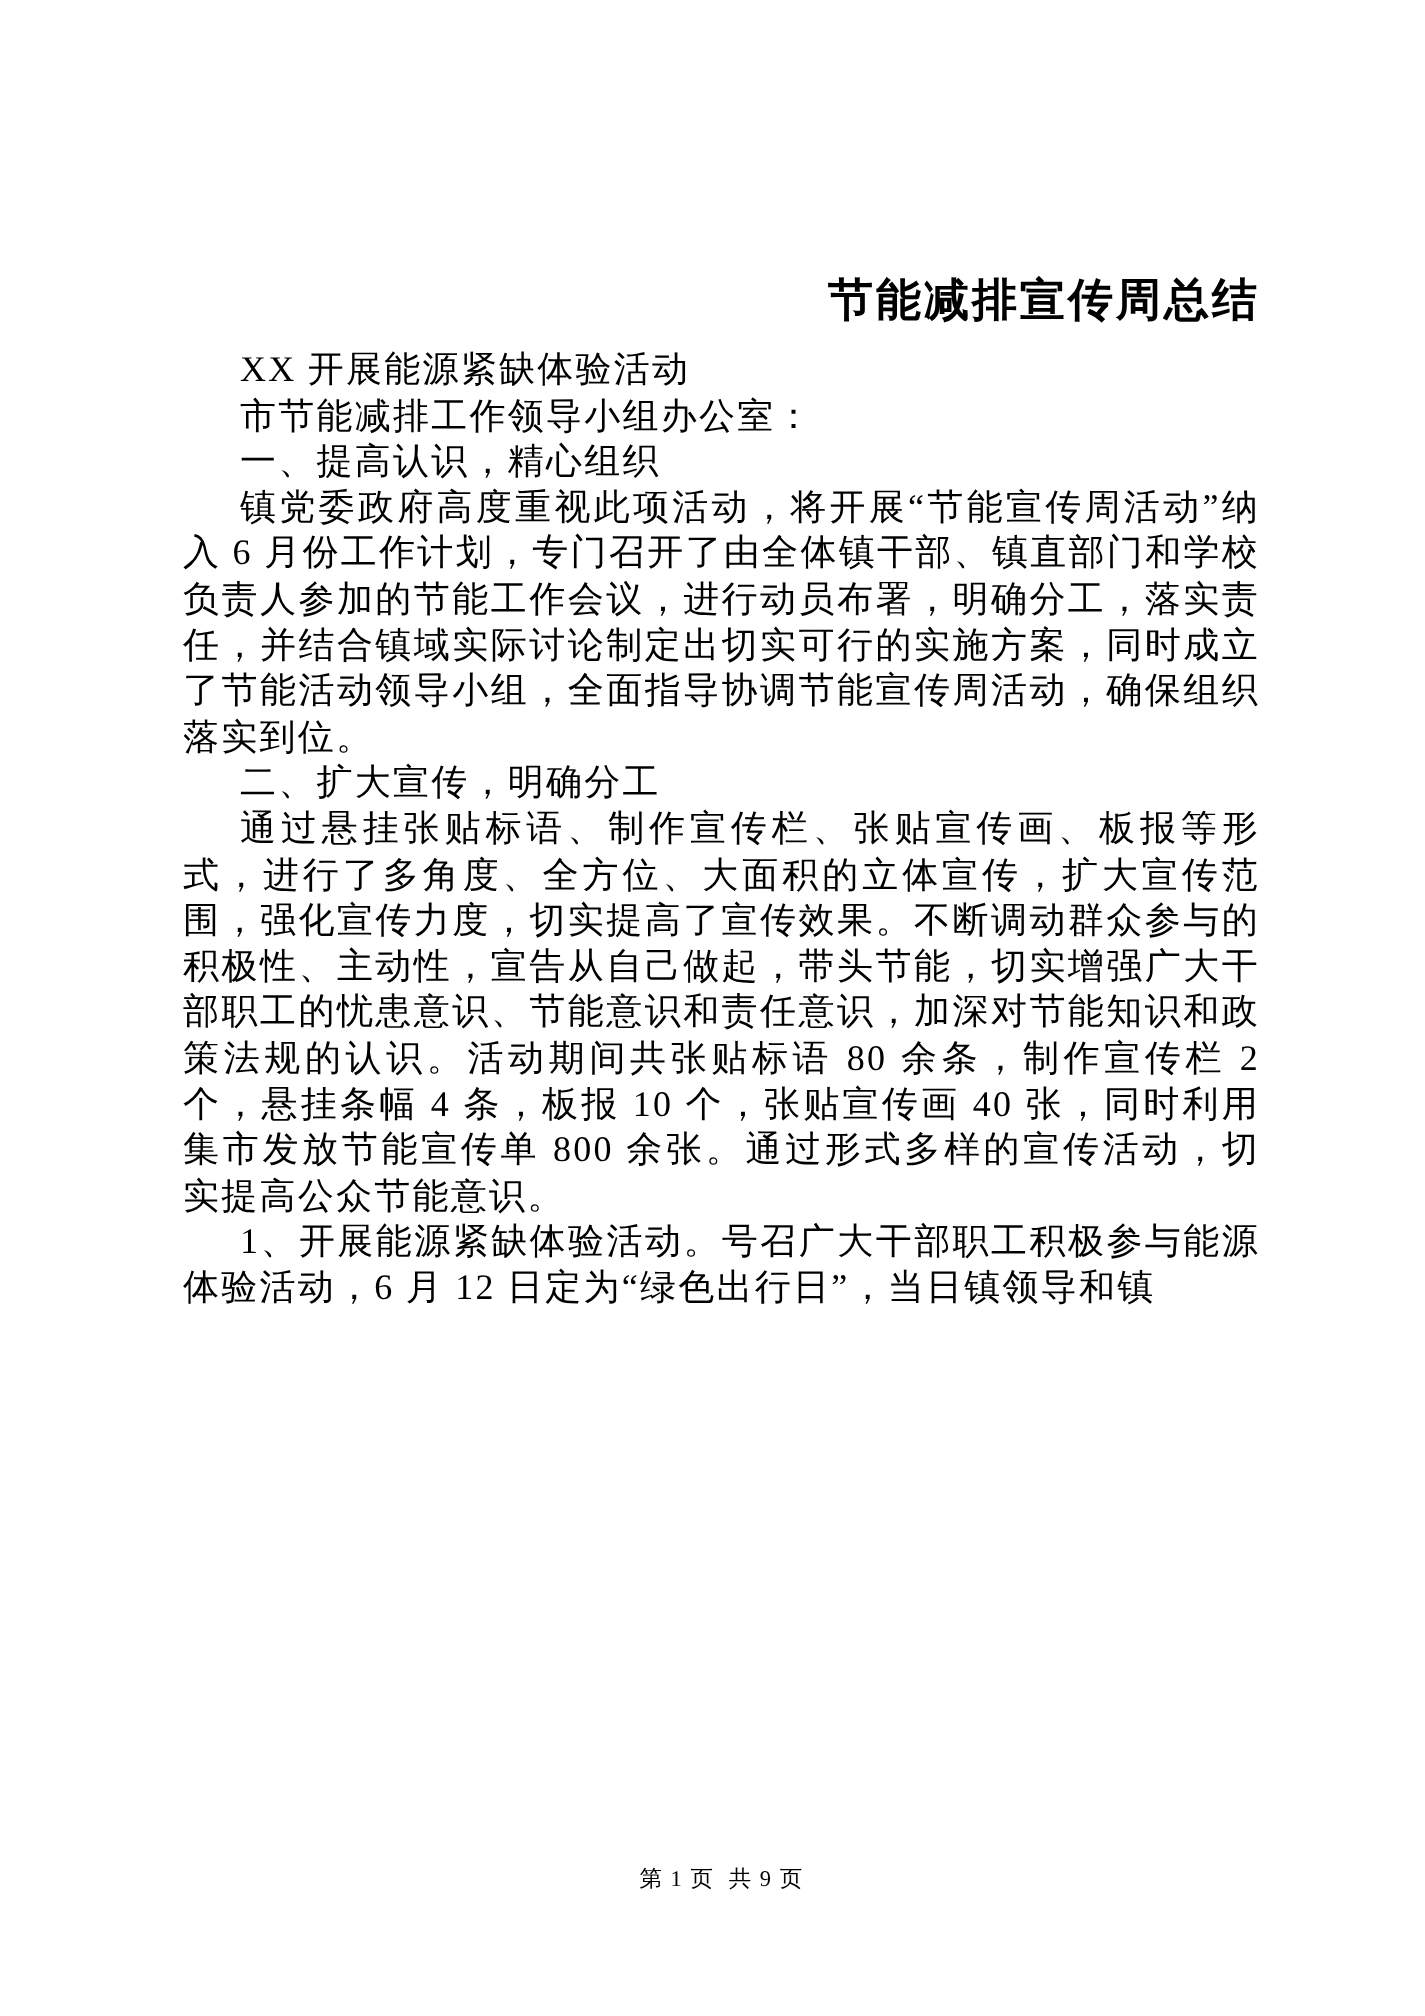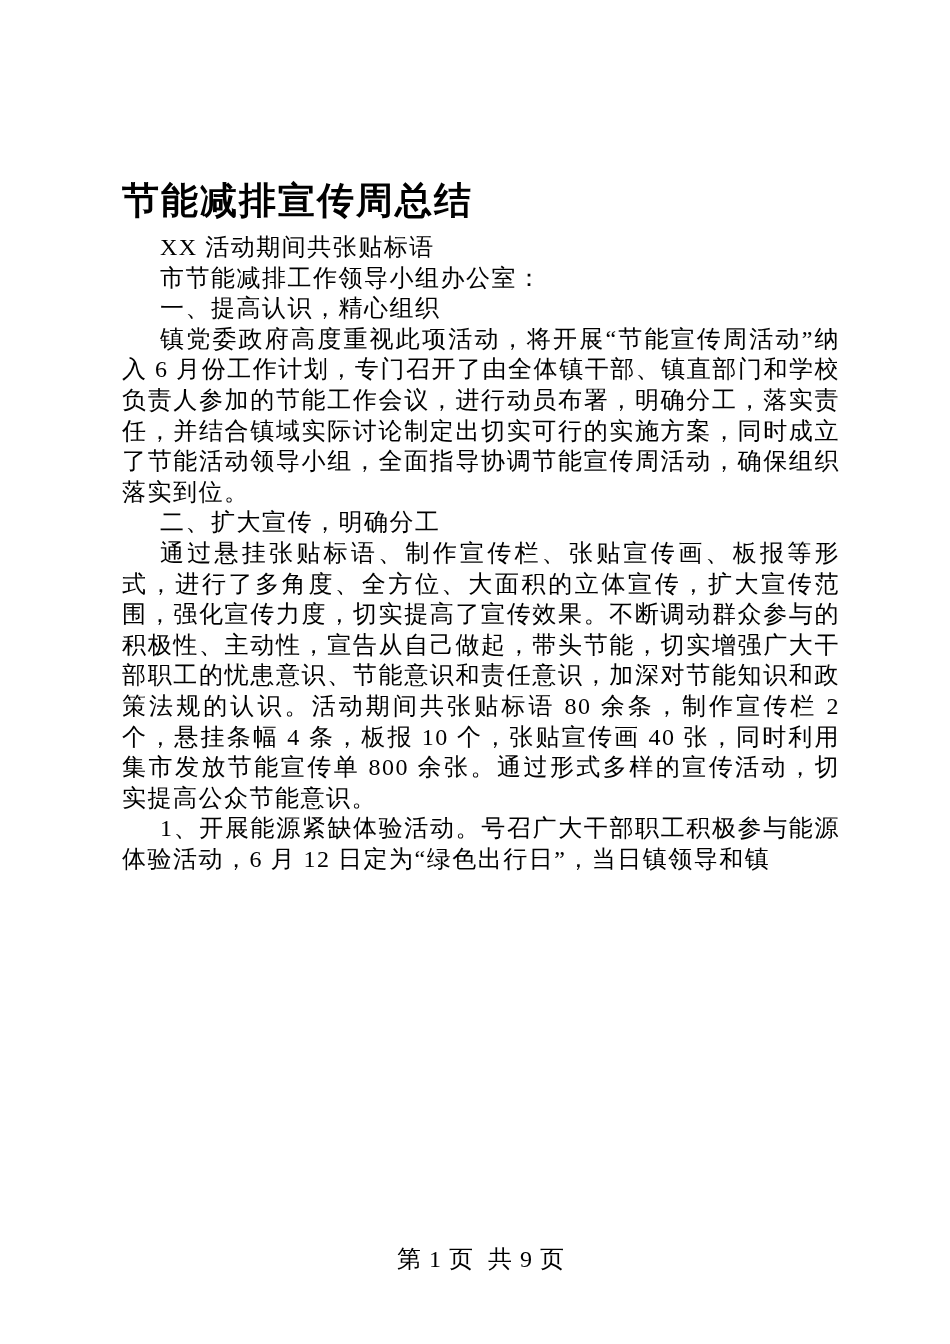--- a/index.html
+++ b/index.html
@@ -15,53 +15,53 @@
     color: #000000;
     overflow: hidden;
   }
   .sheet {
     position: absolute;
     left: 122px;
     top: 180px;
     width: 718px;
   }
   .doc-title {
-    font-size: 37px;
+    font-size: 30px;
     font-weight: bold;
-    text-align: left;
+    text-align: right;
     line-height: 42px;
     letter-spacing: 2px;
     margin: 0 0 10px 0;
   }
   .para {
     font-size: 24px;
     line-height: 30.6px;
     letter-spacing: 1.5px;
     text-align: justify;
     text-indent: 38px;
     margin: 0;
     word-break: break-all;
   }
   .page-footer {
     position: absolute;
     left: 122px;
     top: 1243px;
     width: 718px;
     text-align: center;
-    font-size: 24px;
+    font-size: 15px;
     letter-spacing: 1px;
     white-space: pre;
   }
 </style>
 </head>
 <body>
 
 <div class="sheet">
   <h1 class="doc-title">节能减排宣传周总结</h1>
-  <p class="para">XX 活动期间共张贴标语</p>
+  <p class="para">XX 开展能源紧缺体验活动</p>
   <p class="para">市节能减排工作领导小组办公室：</p>
   <p class="para">一、提高认识，精心组织</p>
   <p class="para">镇党委政府高度重视此项活动，将开展“节能宣传周活动”纳入 6 月份工作计划，专门召开了由全体镇干部、镇直部门和学校负责人参加的节能工作会议，进行动员布署，明确分工，落实责任，并结合镇域实际讨论制定出切实可行的实施方案，同时成立了节能活动领导小组，全面指导协调节能宣传周活动，确保组织落实到位。</p>
   <p class="para">二、扩大宣传，明确分工</p>
   <p class="para">通过悬挂张贴标语、制作宣传栏、张贴宣传画、板报等形式，进行了多角度、全方位、大面积的立体宣传，扩大宣传范围，强化宣传力度，切实提高了宣传效果。不断调动群众参与的积极性、主动性，宣告从自己做起，带头节能，切实增强广大干部职工的忧患意识、节能意识和责任意识，加深对节能知识和政策法规的认识。活动期间共张贴标语 80 余条，制作宣传栏 2 个，悬挂条幅 4 条，板报 10 个，张贴宣传画 40 张，同时利用集市发放节能宣传单 800 余张。通过形式多样的宣传活动，切实提高公众节能意识。</p>
   <p class="para">1、开展能源紧缺体验活动。号召广大干部职工积极参与能源体验活动，6 月 12 日定为“绿色出行日”，当日镇领导和镇</p>
 </div>
 
 <div class="page-footer">第 1 页  共 9 页</div>
 

